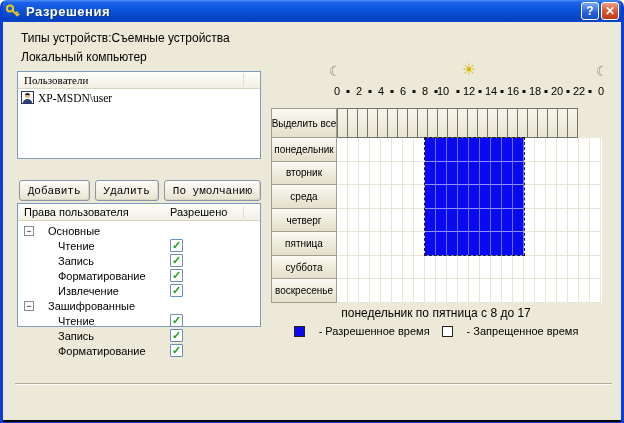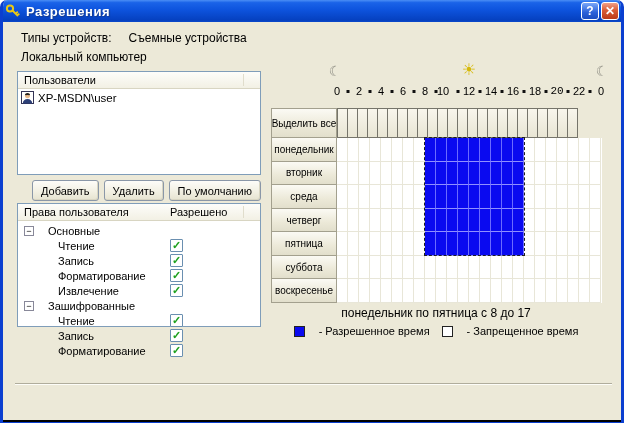--- a/index.html
+++ b/index.html
@@ -22,35 +22,35 @@
   .tb-btns { margin-left:auto; display:flex; gap:2px; }
   .tb-btn {
     width:18px; height:18px; border-radius:3px; border:1px solid #fff;
     color:#fff; font-size:12px; font-weight:bold; display:flex; align-items:center; justify-content:center;
     line-height:1; cursor:default;
   }
   .tb-help { background:linear-gradient(#7aa7f8, #2a60d8 60%, #1a4cc0); }
   .tb-close { background:linear-gradient(#f0a088, #d95c35 45%, #bb3a18); }
   .key-icon { width:16px; height:16px; }
   
-  .info-line { position:absolute; left:18px; font-size:12px; color:#000; display:flex; gap:17px; }
+  .info-line { position:absolute; left:18px; font-size:12px; color:#000; display:flex; gap:0; }
   
   .panel { position:absolute; background:#fff; border:1px solid #7f9db9; }
-  #users-panel { left:14px; top:71px; width:244px; height:104px; }
+  #users-panel { left:14px; top:71px; width:244px; height:88px;font-family:Liberation Serif, serif; }
   .lv-header {
     position:relative; height:17px; background:linear-gradient(#fdfdfa,#f2f0e4);
     border-bottom:1px solid #d8d5c2; font-size:11px; color:#000;
     display:flex; align-items:center; padding-left:6px;
   }
   .lv-header .col-div { position:absolute; right:16px; top:2px; bottom:2px; width:1px; background:#e0ddcc; }
   .user-row { display:flex; align-items:center; height:17px; padding-left:3px; gap:4px; font-size:11.5px; }
   .user-icon { width:13px; height:13px; flex:0 0 13px; }
   
   .btn {
-    font-family:Liberation Sans, sans-serif; font-size:11px; color:#000;
+    font-family:Liberation Mono, monospace; font-size:11px; color:#000;
     background:linear-gradient(#fdfcf8,#f2f0e3 55%, #e6e3d0);
     border:1px solid #8a97a8; border-radius:3px; padding:2px 8px; height:21px; cursor:default;
     box-shadow:inset -1px -1px 0 #d8d5c2;
   }
   #user-actions { position:absolute; left:14px; top:180px; width:244px; display:flex; justify-content:flex-end; gap:5px; }
   
   #rights-panel { left:14px; top:203px; width:244px; height:124px; font-size:11px; }
   #rights-panel .lv-header .hdr2 { position:absolute; left:152px; }
   .tree { position:relative; padding-top:3px; }
   .trow { position:relative; height:15px; }
@@ -238,21 +238,21 @@
       <span class="hnum" style="left: 106px;">10</span>
       <span class="hdot" style="left: 121px;"></span>
       <span class="hnum" style="left: 132px;">12</span>
       <span class="hdot" style="left: 143px;"></span>
       <span class="hnum" style="left: 154px;">14</span>
       <span class="hdot" style="left: 165px;"></span>
       <span class="hnum" style="left: 176px;">16</span>
       <span class="hdot" style="left: 187px;"></span>
       <span class="hnum" style="left: 198px;">18</span>
       <span class="hdot" style="left: 209px;"></span>
-      <span class="hnum" style="left: 220px; font-family: Liberation Mono, monospace;">20</span>
+      <span class="hnum" style="left: 220px;">20</span>
       <span class="hdot" style="left: 231px;"></span>
       <span class="hnum" style="left: 242px;">22</span>
       <span class="hdot" style="left: 253px;"></span>
       <span class="hnum" style="left: 264px;">0</span>
     </div>
 
   <div id="day-col">
       <div class="day-btn first">Выделить все</div>
       <div class="day-btn">понедельник</div>
       <div class="day-btn">вторник</div>

